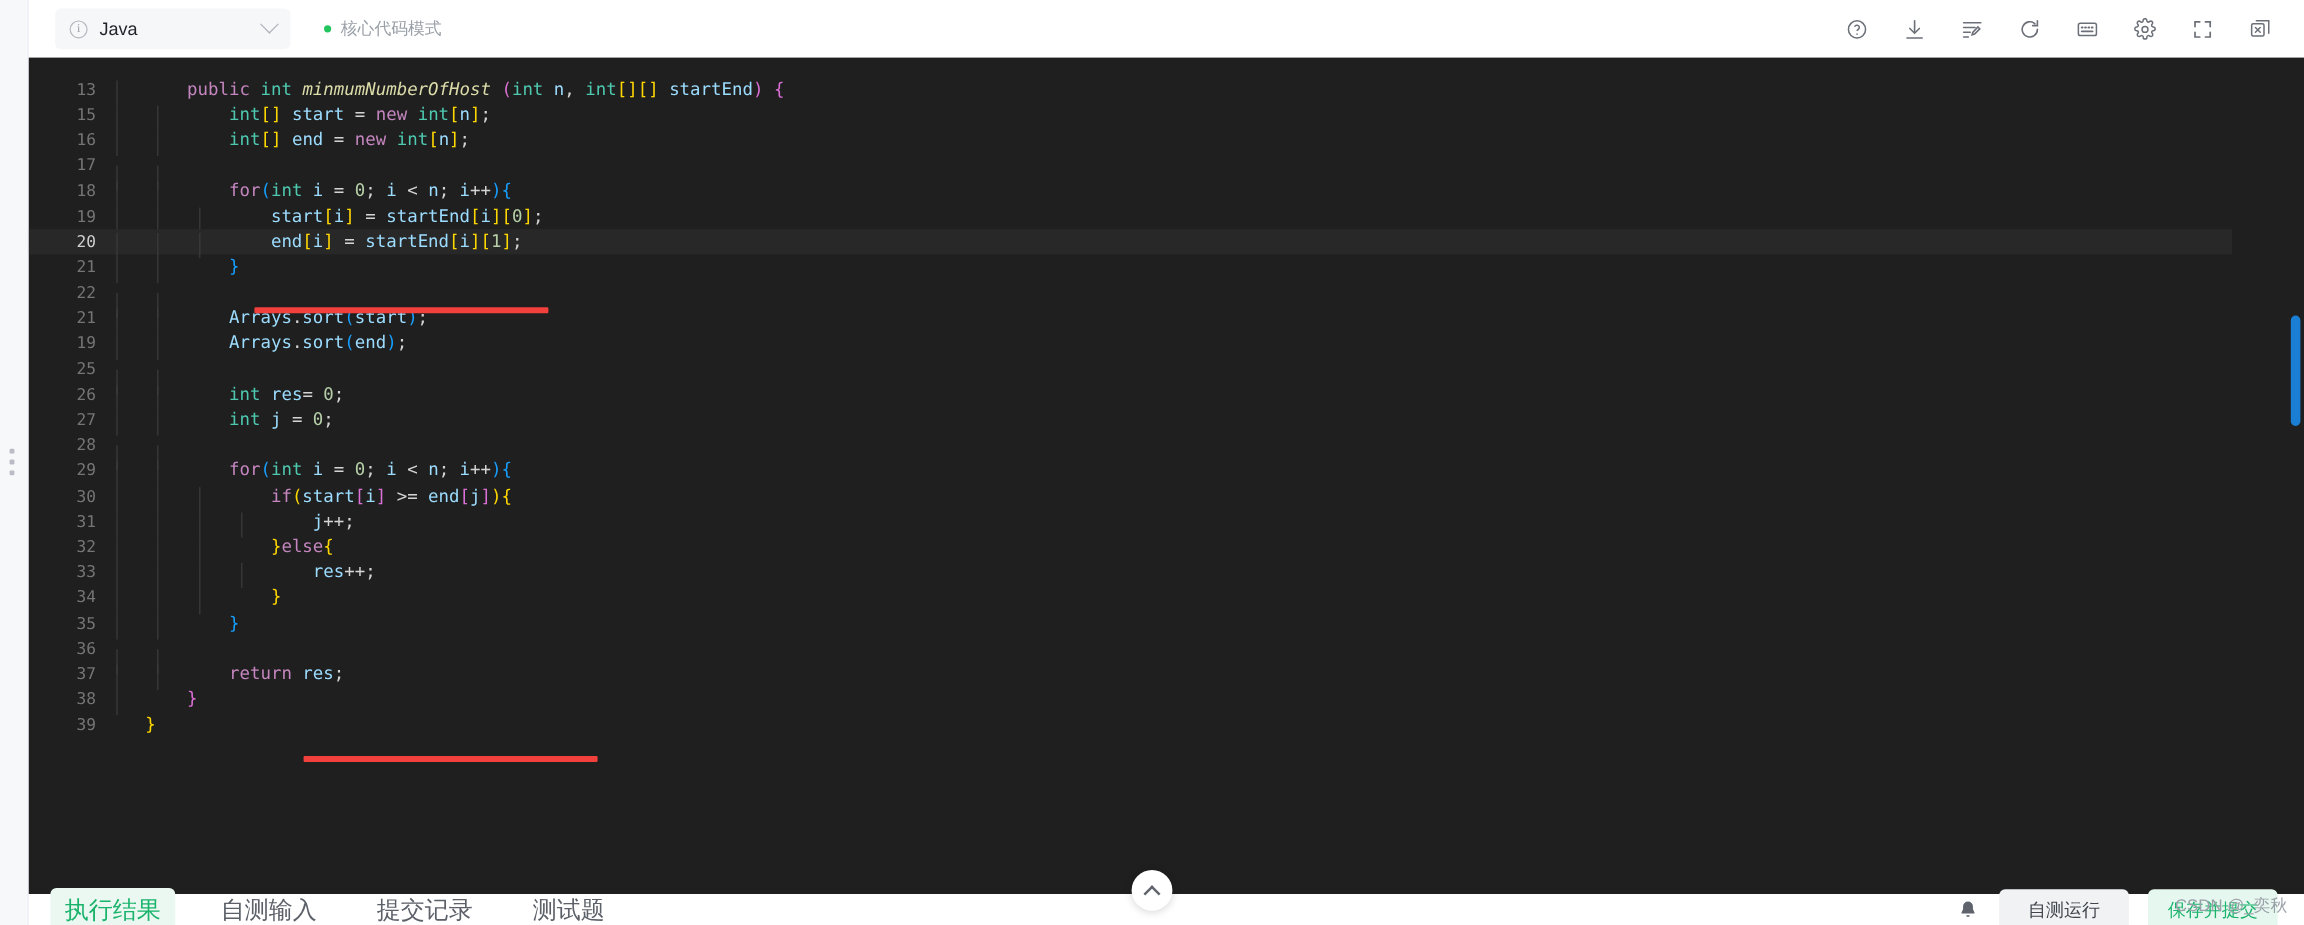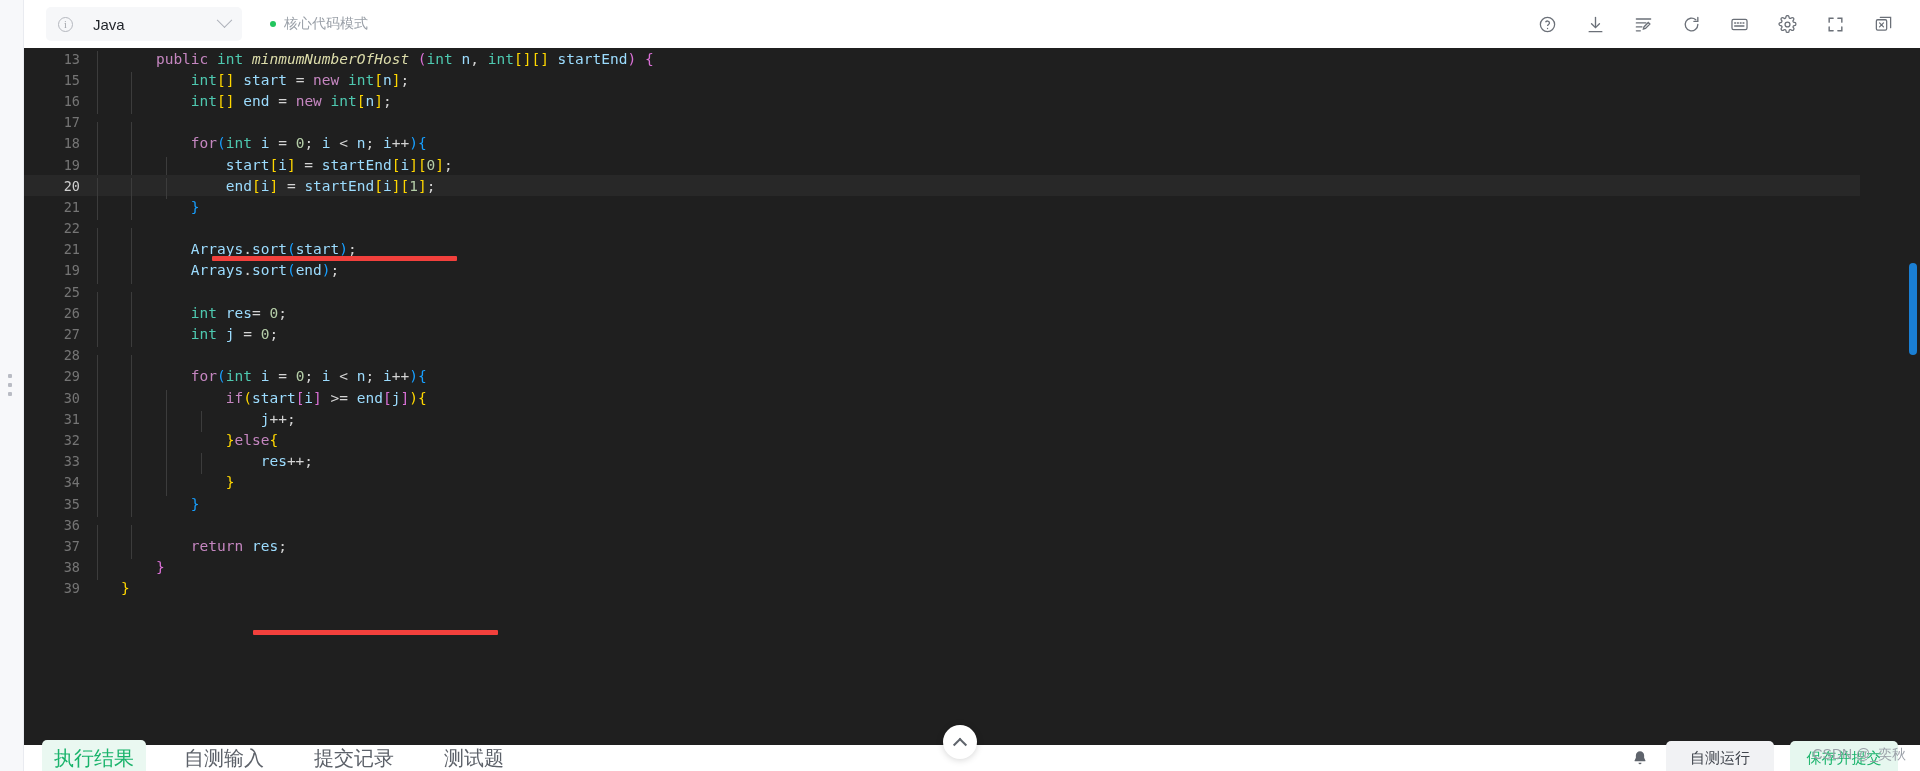--- a/index.html
+++ b/index.html
@@ -51,21 +51,21 @@
     cursor: pointer;
   }
   .info-circle {
     width: 15px; height: 15px; border-radius: 50%;
     border: 1px solid #b5b8bf;
     color: #9ea1a8; font-size: 10px; line-height: 13px;
     text-align: center; font-family: "Liberation Serif", serif;
     flex: 0 0 auto;
   }
   .lang-label {
-    margin-left: 20px;
+    margin-left: 10px;
     font-size: 15px; color: #1f2329;
   }
   .chev-down {
     margin-left: auto;
     width: 11px; height: 11px;
     border-right: 1.6px solid #aeb2ba;
     border-bottom: 1.6px solid #aeb2ba;
     transform: rotate(45deg) translate(-3px,-3px);
   }
 
@@ -91,21 +91,21 @@
   .hicon svg { display: block; }
 
   
   .editor {
     position: absolute; left: 24px; top: 48px;
     width: 1896px; height: 697px;
     background: #1f1f1f;
     overflow: hidden;
   }
   .code-rows {
-    position: absolute; left: 0; top: 0;
+    position: absolute; left: 0; top: 16px;
     width: 1836px;
   }
   .row {
     position: relative;
     height: 21.2px;
     display: flex; align-items: center;
     font-family: "DejaVu Sans Mono", monospace;
     font-size: 14.5px;
     white-space: pre;
   }

